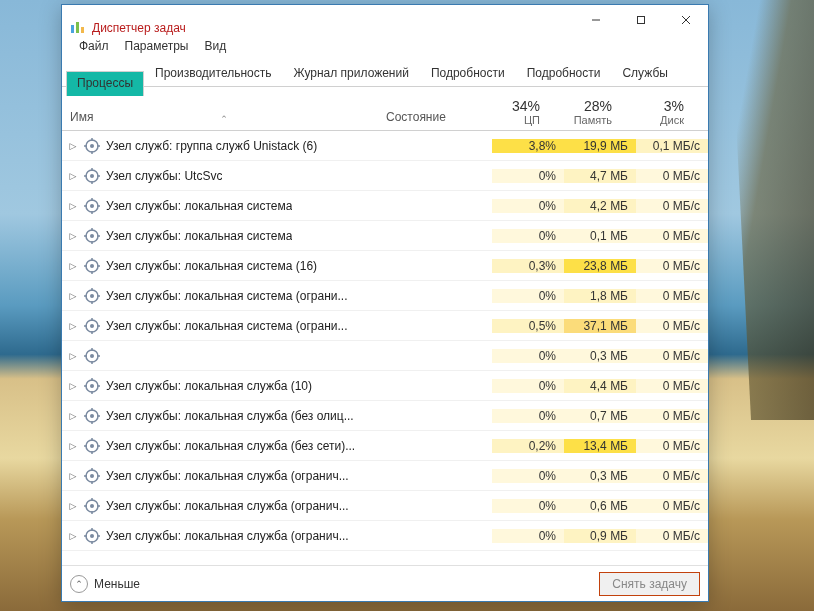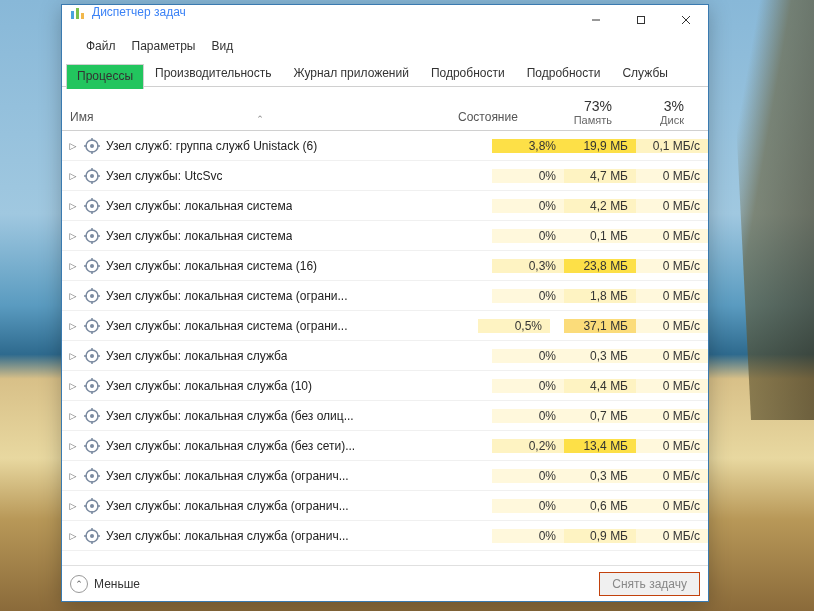--- a/index.html
+++ b/index.html
@@ -23,52 +23,52 @@
   .window {
     position: absolute;
     left: 61px; top: 4px;
     width: 648px; height: 598px;
     background: #ffffff;
     border: 1px solid #3a7ab0;
     box-shadow: 0 4px 20px rgba(0,0,0,0.25);
     display: flex; flex-direction: column;
   }
   .titlebar {
-    height: 30px; display: flex; align-items: flex-start;
-    font-size: 12px; color: #3b82f6;
+    height: 30px; display: flex; align-items: flex-end;
+    font-size: 12px; color: #b91c1c;
   }
   .title-icon {
     width: 16px; height: 16px; margin: 0 6px 0 8px;
     display: inline-flex; align-items:center; justify-content:center;
   }
   .title-text { flex: 0 0 auto; }
   .title-spacer { flex: 1; }
   .win-btn {
     width: 45px; height: 30px;
     display:flex; align-items:center; justify-content:center;
     color:#333; font-size: 10px;
   }
   .menubar {
     height: 22px; display:flex; align-items:center;
-    padding: 0 16px; font-size: 12px; color:#333;
+    padding: 0 9px; font-size: 12px; color:#333;
   }
   .menu-item { padding: 2px 8px; }
   .tabbar {
     display:flex; border-bottom: 1px solid #d0d0d0;
     font-size: 12px; padding: 4px 4px 0 4px; gap:0;
   }
   .tab {
     padding: 4px 10px 6px 10px; color:#333;
     border: 1px solid transparent; border-bottom:none;
     position:relative;
   }
   .tab.active {
     border-color:#d0d0d0;
-    background:#22c55e;
-    top:3px;
+    background:#14b8a6;
+    top:10px;
   }
   .headers {
     display:flex; align-items:flex-end;
     border-bottom: 1px solid #d0d0d0;
     font-size: 12px; color:#555;
     height: 44px;
     padding-right: 16px;
   }
   .h-name { flex:1; padding: 0 0 6px 8px; position:relative; }
   .sort-caret { position:absolute; top:4px; left:50%; transform:translateX(-50%); font-size:9px; color:#888;}
@@ -98,21 +98,21 @@
   }
   .proc-icon svg { width:16px; height:16px; }
   .cell-state { width:90px; }
   .cell-metric {
     width:72px; text-align:right; padding-right:8px;
     color:#333;
   }
   .tint1 { background:#fff8dc; }
   .tint2 { background:#fef3c2; }
   .tint3 { background:#fde047; }
-  .tint4 { background:#fbdc7a;margin-left:14px; }
+  .tint4 { background:#fbdc7a; }
   .footer {
     height:36px; border-top:1px solid #e0e0e0;
     display:flex; align-items:center; padding:0 8px;
     font-size:12px;
   }
   .fewer {
     display:flex; align-items:center; gap:6px; color:#333;
   }
   .circle-up {
     width:18px; height:18px; border:1px solid #999; border-radius:50%;
@@ -181,21 +181,25 @@
 
     <div class="headers">
       <div class="h-name">
         <span class="sort-caret">⌃</span>
         <span>Имя</span>
       </div>
       <div class="h-state">
         <span>Состояние</span>
       </div>
       <div class="h-metric">
-        <span class="pct">73%</span>
+        <span class="pct">34%</span>
+        <span class="lbl">ЦП</span>
+      </div>
+      <div class="h-metric">
+        <span class="pct">28%</span>
         <span class="lbl">Память</span>
       </div>
       <div class="h-metric">
         <span class="pct">3%</span>
         <span class="lbl">Диск</span>
       </div>
     </div>
 
     <div class="list" id="process-list">
         <div class="row">
@@ -360,21 +364,20 @@
                 <circle cx="8" cy="8" r="6" fill="none" stroke="#7a8aa0" stroke-width="1.5"></circle>
                 <circle cx="8" cy="8" r="2" fill="#7a8aa0"></circle>
                 <g stroke="#7a8aa0" stroke-width="1.5">
                   <line x1="8" y1="0" x2="8" y2="3"></line>
                   <line x1="8" y1="13" x2="8" y2="16"></line>
                   <line x1="0" y1="8" x2="3" y2="8"></line>
                   <line x1="13" y1="8" x2="16" y2="8"></line>
                 </g>
               </svg>
             </span>
-            <span class="name-text">Узел службы: локальная служба</span>
           </div>
           <div class="cell-state"></div>
           <div class="cell-metric tint1">0%</div>
           <div class="cell-metric tint1">0,3 МБ</div>
           <div class="cell-metric tint1">0 МБ/с</div>
         </div>
         <div class="row">
           <div class="cell-name">
             <span class="expander">▷</span>
             <span class="proc-icon">

